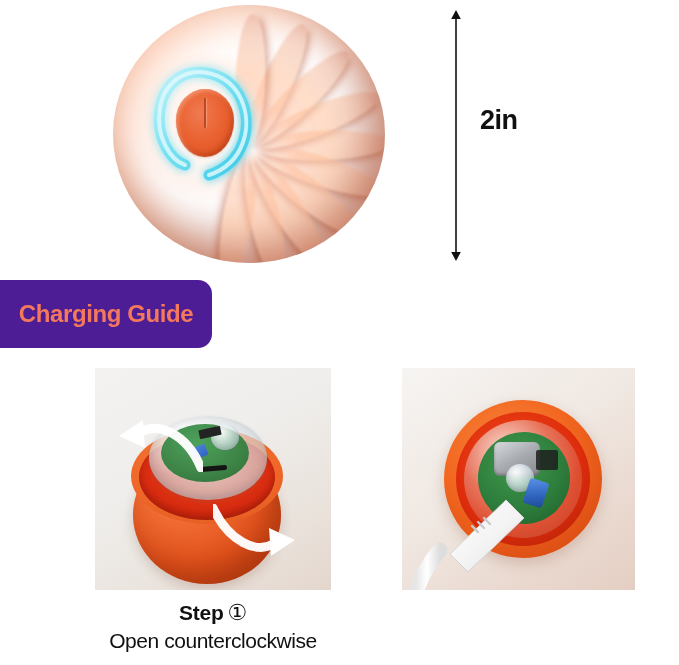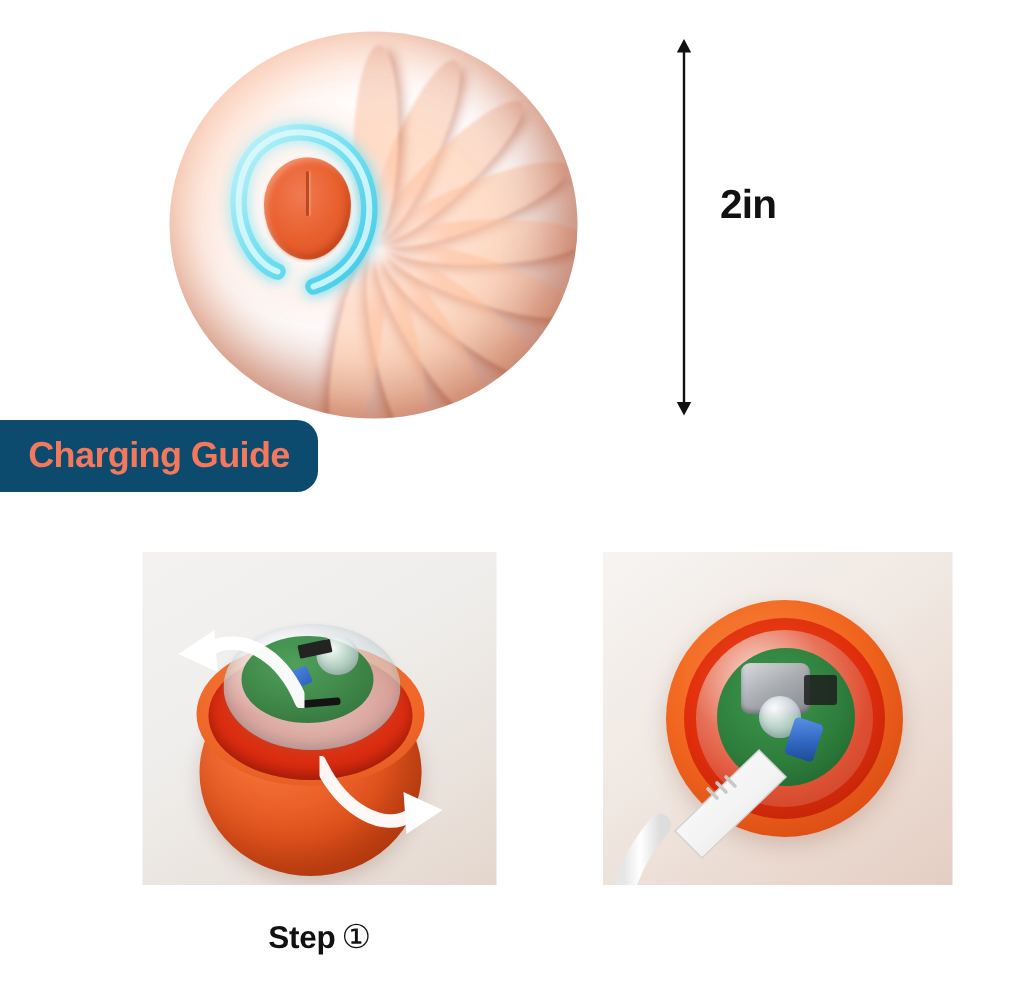--- a/index.html
+++ b/index.html
@@ -12,21 +12,21 @@
     height: 665px;
     position: relative;
     overflow: hidden;
     font-family: "Liberation Sans", sans-serif;
     -webkit-font-smoothing: antialiased;
   }
 
   
   #hero {
     position: absolute;
-    left: 0; top: 16px;
+    left: 0; top: 0;
     width: 548px; height: 275px;
   }
 
   .ball-wrap {
     position: absolute;
     left: 113px;
     top: 5px;
     width: 272px;
     height: 258px;
   }
@@ -128,22 +128,22 @@
     letter-spacing: -0.5px;
     font-family: "Liberation Sans", sans-serif;
   }
 
   
   #banner {
     position: absolute;
     left: 0;
     top: 280px;
     width: 212px;
-    height: 48px;
-    background: #0c4a6e;
+    height: 68px;
+    background: #4c1d95;
     border-radius: 0 14px 14px 0;
     display: flex;
     align-items: center;
     justify-content: center;
   }
   #banner .banner-text {
     font-size: 24px;
     font-weight: 700;
     color: #f4795c;
     letter-spacing: -0.4px;
@@ -302,21 +302,21 @@
   }
   #p2-cable {
     position: absolute;
     left: 10px; top: 120px;
     width: 118px; height: 104px;
   }
   #p2-cable svg { display: block; overflow: visible; }
 
   
   .caption-step {
-    margin-top: 22px;
+    margin-top: 10px;
     text-align: center;
     font-size: 21px;
     font-weight: 700;
     color: #111111;
     letter-spacing: -0.2px;
     white-space: nowrap;
   }
   .caption-step .circled {
     display: inline-block;
     margin-left: 4px;
@@ -417,20 +417,21 @@
       <svg width="84" height="52" viewBox="0 0 84 52">
         <path d="M0 4 C 16 38, 44 50, 60 40" fill="none" stroke="#ffffff" stroke-width="9" stroke-linecap="round" opacity="0.96"></path>
         <path d="M58 52 L82 36 L56 24 Z" fill="#ffffff"></path>
       </svg>
     </div>
   </div>
 
   <div class="caption-step">
     <span>Step</span><span class="circled">①</span>
   </div>
+  <div class="caption-desc">Open counterclockwise</div>
 </div>
 
 <div class="step-col" id="step2-col">
   <div class="photo" id="photo2">
     <div class="cap-outer" id="p2-orange"></div>
     <div class="cap-outer" id="p2-red"></div>
     <div class="cap-outer" id="p2-clear"></div>
     <div class="cap-outer" id="p2-pcb"></div>
     <div class="cap-outer" id="p2-silver"></div>
     <div class="cap-outer" id="p2-led"></div>

